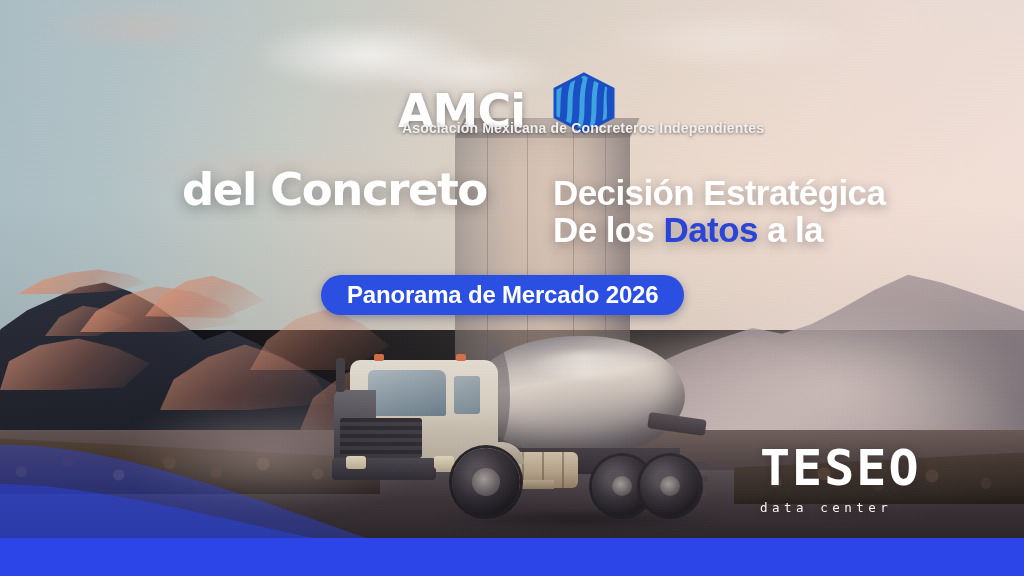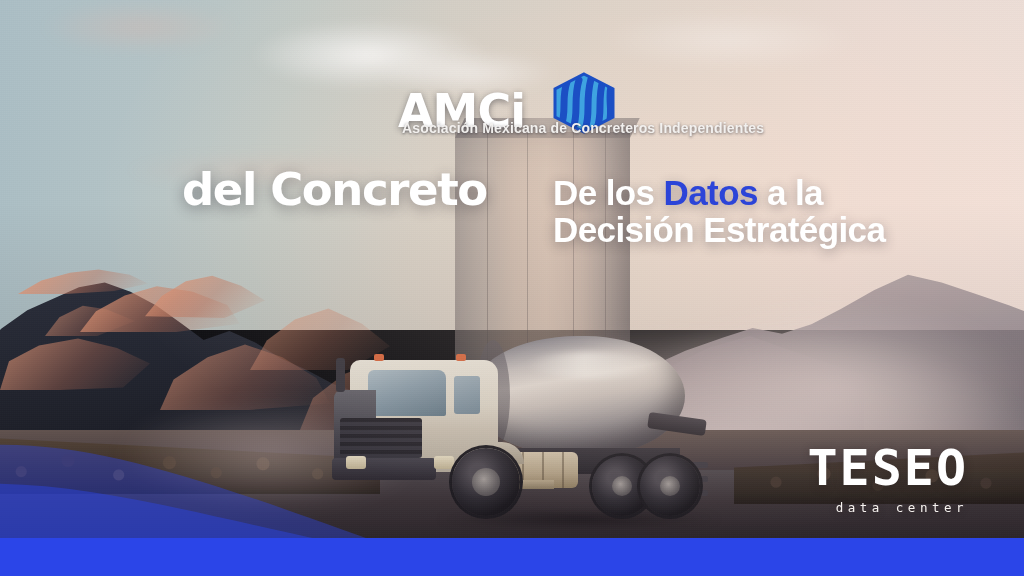--- a/index.html
+++ b/index.html
@@ -360,21 +360,21 @@
     display:flex; align-items:center; justify-content:center;
     padding:0 26px; border-radius:20px;
     font-family:"Liberation Sans", sans-serif;
     font-weight:700; font-size:24px; letter-spacing:-.2px;
     color:#ffffff; white-space:nowrap;
     box-shadow:0 3px 10px rgba(24,32,90,.35);
   }
 
   
   .teseo {
-    position:absolute; right:56px; top:443px; width:208px; text-align:right;
+    position:absolute; right:56px; top:443px; width:208px; text-align:left;
   }
   .teseo-word {
     font-family:"DejaVu Sans Mono", monospace;
     font-weight:700; font-size:50px; line-height:1;
     letter-spacing:2px; color:#ffffff;
     text-shadow:0 2px 10px rgba(40,30,30,.45);
   }
   .teseo-sub {
     margin-top:7px;
     font-family:"DejaVu Sans Mono", monospace;
@@ -499,23 +499,26 @@
       <polygon points="33,2 62,17 62,45 33,60 4,45 4,17" fill="none" stroke="#1B4FC4" stroke-width="3"></polygon>
     </svg>
     <div class="amci-tag">Asociación Mexicana de Concreteros Independientes</div>
   </div>
 
   <div class="title-left">
     <div>del Concreto</div>
   </div>
 
   <div class="title-right">
+    <div>Decisión Estratégica</div>
     <div><span>De los </span><span class="accent" style="color: rgb(43, 68, 216);">Datos</span><span> a la</span></div>
-    <div>Decisión Estratégica</div>
   </div>
 
+  <div class="badge" style="background: rgb(43, 79, 224);">
+    <span>Panorama de Mercado 2026</span>
+  </div>
 
   <div class="teseo">
     <div class="teseo-word">TESEO</div>
     <div class="teseo-sub">data  center</div>
   </div>
 
 </div>
 
 </body></html>

